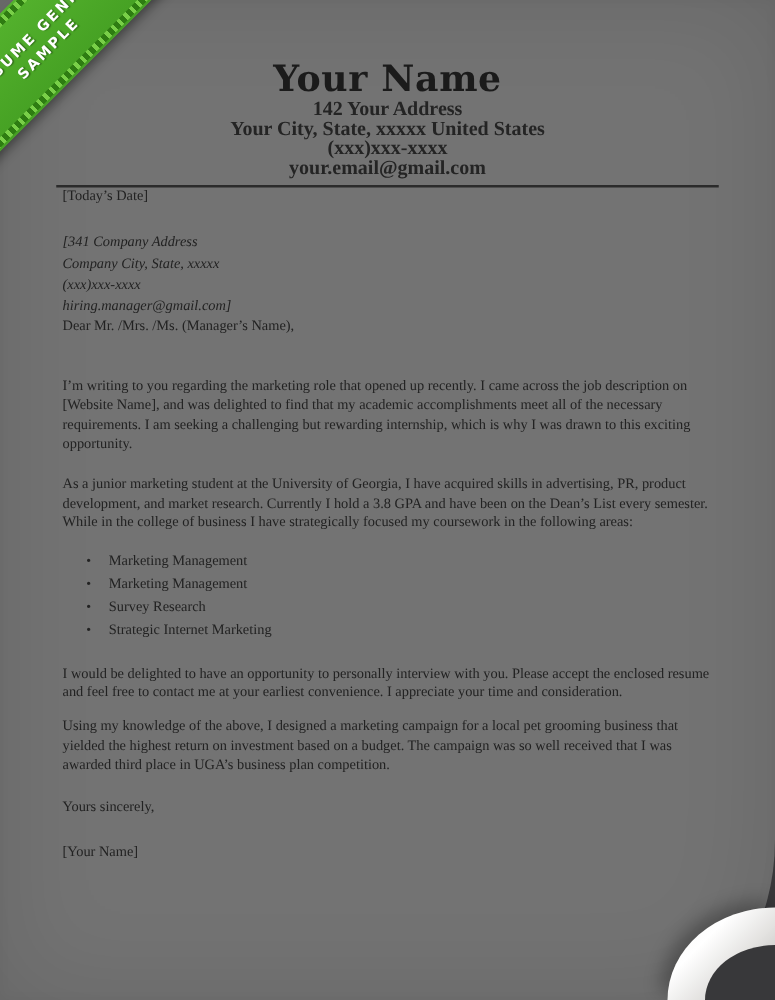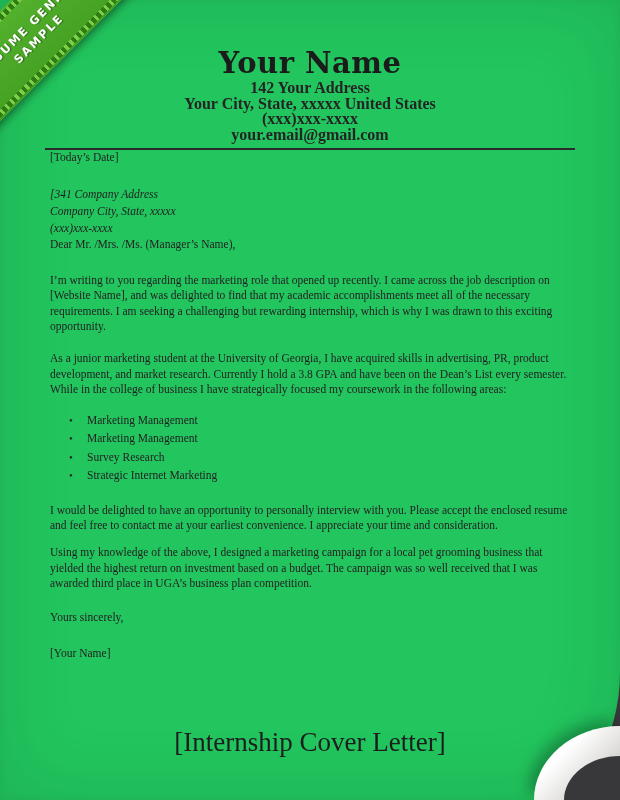--- a/index.html
+++ b/index.html
@@ -2,21 +2,21 @@
 <html><head>
 <meta charset="utf-8">
 <style>
   html,body{margin:0;padding:0;}
   body{width:620px;height:800px;overflow:hidden;background:#3a3a3c;}
 
   .page{position:relative;width:620px;height:800px;background:#38383a;overflow:hidden;
         font-family:"Liberation Serif",serif;color:#222;}
 
   
-  .paper{position:absolute;inset:0;background:#22c55e;
+  .paper{position:absolute;inset:0;background:#737373;
          border-bottom-right-radius:85px 128px;
          box-shadow:inset 0 0 80px rgba(0,0,0,0.10), inset 0 0 10px rgba(0,0,0,0.04);
          z-index:1;}
 
   
   .curl-flap{position:absolute;right:0;bottom:0;width:86px;height:74px;z-index:4;
              background:linear-gradient(135deg,#f7f6f4 0%,#ffffff 35%,#e3e2e0 62%,#c2c1bf 88%);
              border-top-left-radius:100% 100%;
              box-shadow:-6px -6px 14px rgba(0,0,0,0.28);}
   .curl-dark{position:absolute;right:0;bottom:0;width:56px;height:44px;z-index:5;
@@ -42,21 +42,21 @@
         color:#1b1b1b;letter-spacing:0.5px;}
   .addr{font-weight:bold;font-size:16px;line-height:11.5px;margin-top:4px;color:#242424;}
   .rule{margin:8px 45px 0 45px;border-top:2px solid #2b2b2b;}
 
   
   .body{padding:0 50px;font-size:11.5px;line-height:15.4px;}
   .date{margin-top:9px;}
   .company{margin-top:21px;line-height:17px;font-style:italic;}
   .salutation{margin-top:16px;}
   .para{margin:0;}
-  .p1{margin-top:20px;} .p2{margin-top:17px;} .p3{margin-top:12px;}
+  .p1{margin-top:32px;} .p2{margin-top:17px;} .p3{margin-top:12px;}
   .p4{margin-top:19px;} .closing{margin-top:18px;} .signature{margin-top:21px;}
   ul.course-list{list-style:none;margin:15px 0 0 0;padding:0 0 0 37px;}
   ul.course-list li{position:relative;margin-bottom:3px;line-height:15.5px;}
   ul.course-list li::before{content:"•";position:absolute;left:-18px;top:0;font-size:11px;}
 
   .caption{position:absolute;left:0;right:0;top:726px;text-align:center;z-index:2;
            font-size:27px;line-height:32px;color:#1d1d1d;font-family:"Liberation Serif",serif;}
 </style>
 </head>
 <body>
@@ -75,20 +75,21 @@
 
     <div class="rule"></div>
 
     <main class="body">
       <p class="para date">[Today’s Date]</p>
 
       <div class="company">
         <div>[341 Company Address</div>
         <div>Company City, State, xxxxx</div>
         <div>(xxx)xxx-xxxx</div>
+        <div>hiring.manager@gmail.com]</div>
       </div>
 
       <p class="para salutation">Dear Mr. /Mrs. /Ms. (Manager’s Name),</p>
 
       <p class="para p1">I’m writing to you regarding the marketing role that opened up recently. I came across the job description on [Website Name], and was delighted to find that my academic accomplishments meet all of the necessary requirements. I am seeking a challenging but rewarding internship, which is why I was drawn to this exciting opportunity.</p>
       <p class="para p2">As a junior marketing student at the University of Georgia, I have acquired skills in advertising, PR, product development, and market research. Currently I hold a 3.8 GPA and have been on the Dean’s List every semester. While in the college of business I have strategically focused my coursework in the following areas:</p>
 
       <ul class="course-list">
         <li>Marketing Management</li>
         <li>Marketing Management</li>
@@ -96,21 +97,20 @@
         <li>Strategic Internet Marketing</li>
       </ul>
 
       <p class="para p4">I would be delighted to have an opportunity to personally interview with you. Please accept the enclosed resume and feel free to contact me at your earliest convenience.  I appreciate your time and consideration.</p>
       <p class="para p3">Using my knowledge of the above, I designed a marketing campaign for a local pet grooming business that yielded the highest return on investment based on a budget. The campaign was so well received that I was awarded third place in UGA’s business plan competition.</p>
 
       <p class="para closing">Yours sincerely,</p>
       <p class="para signature">[Your Name]</p>
     </main>
 
-    <div class="caption">[Internship Cover Letter]</div>
   </div>
 
   <div class="curl-flap"></div>
   <div class="curl-dark"></div>
 
   <div class="ribbon">
     <div class="ribbon-text">RESUME GENIUS</div>
     <div class="ribbon-text">SAMPLE</div>
   </div>
 

